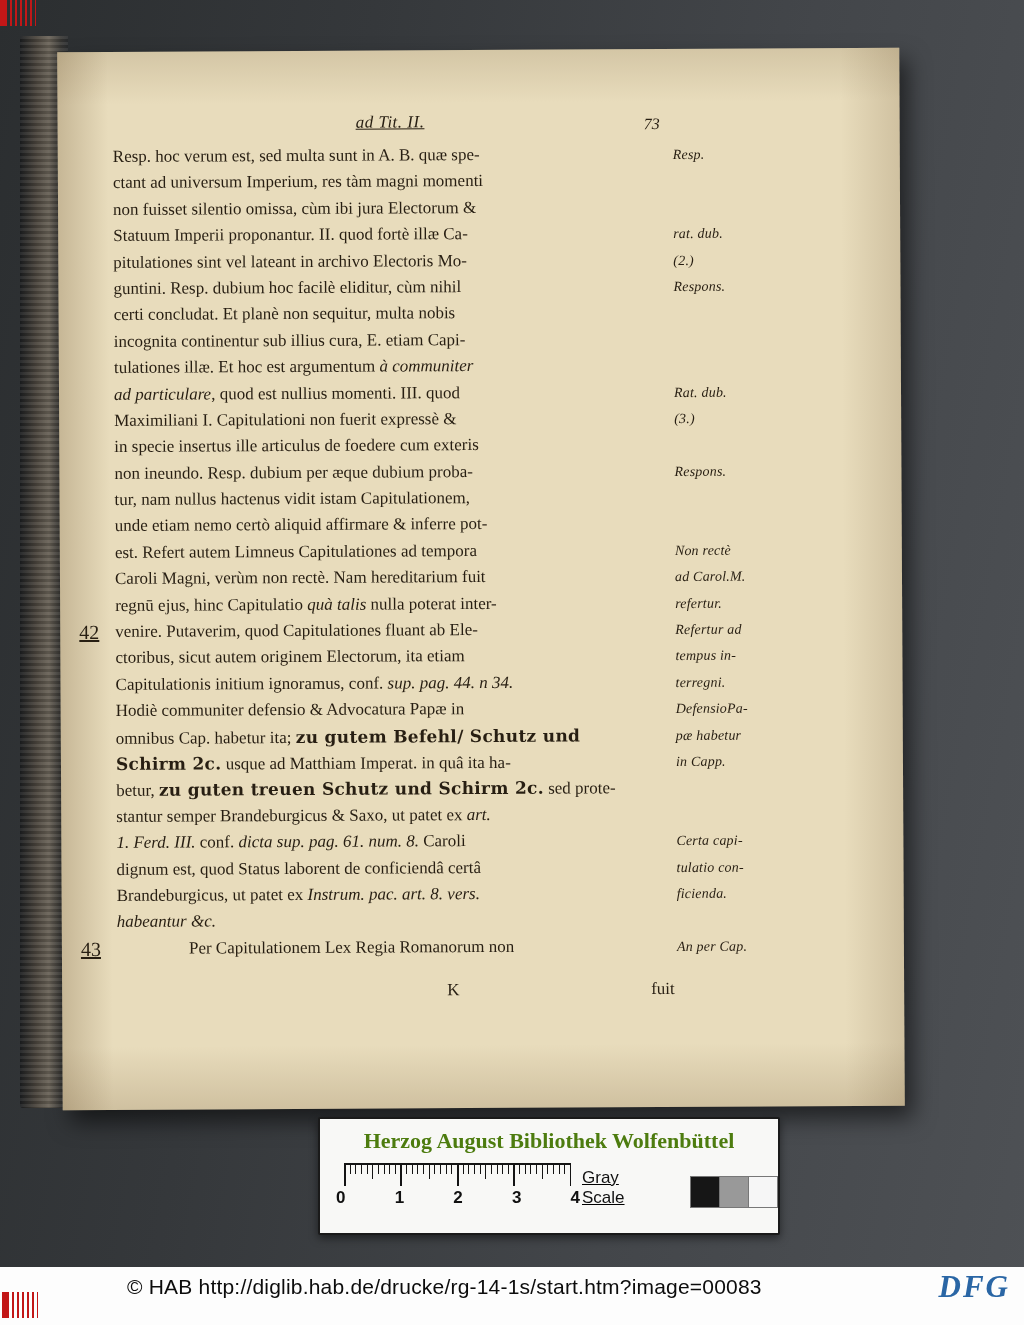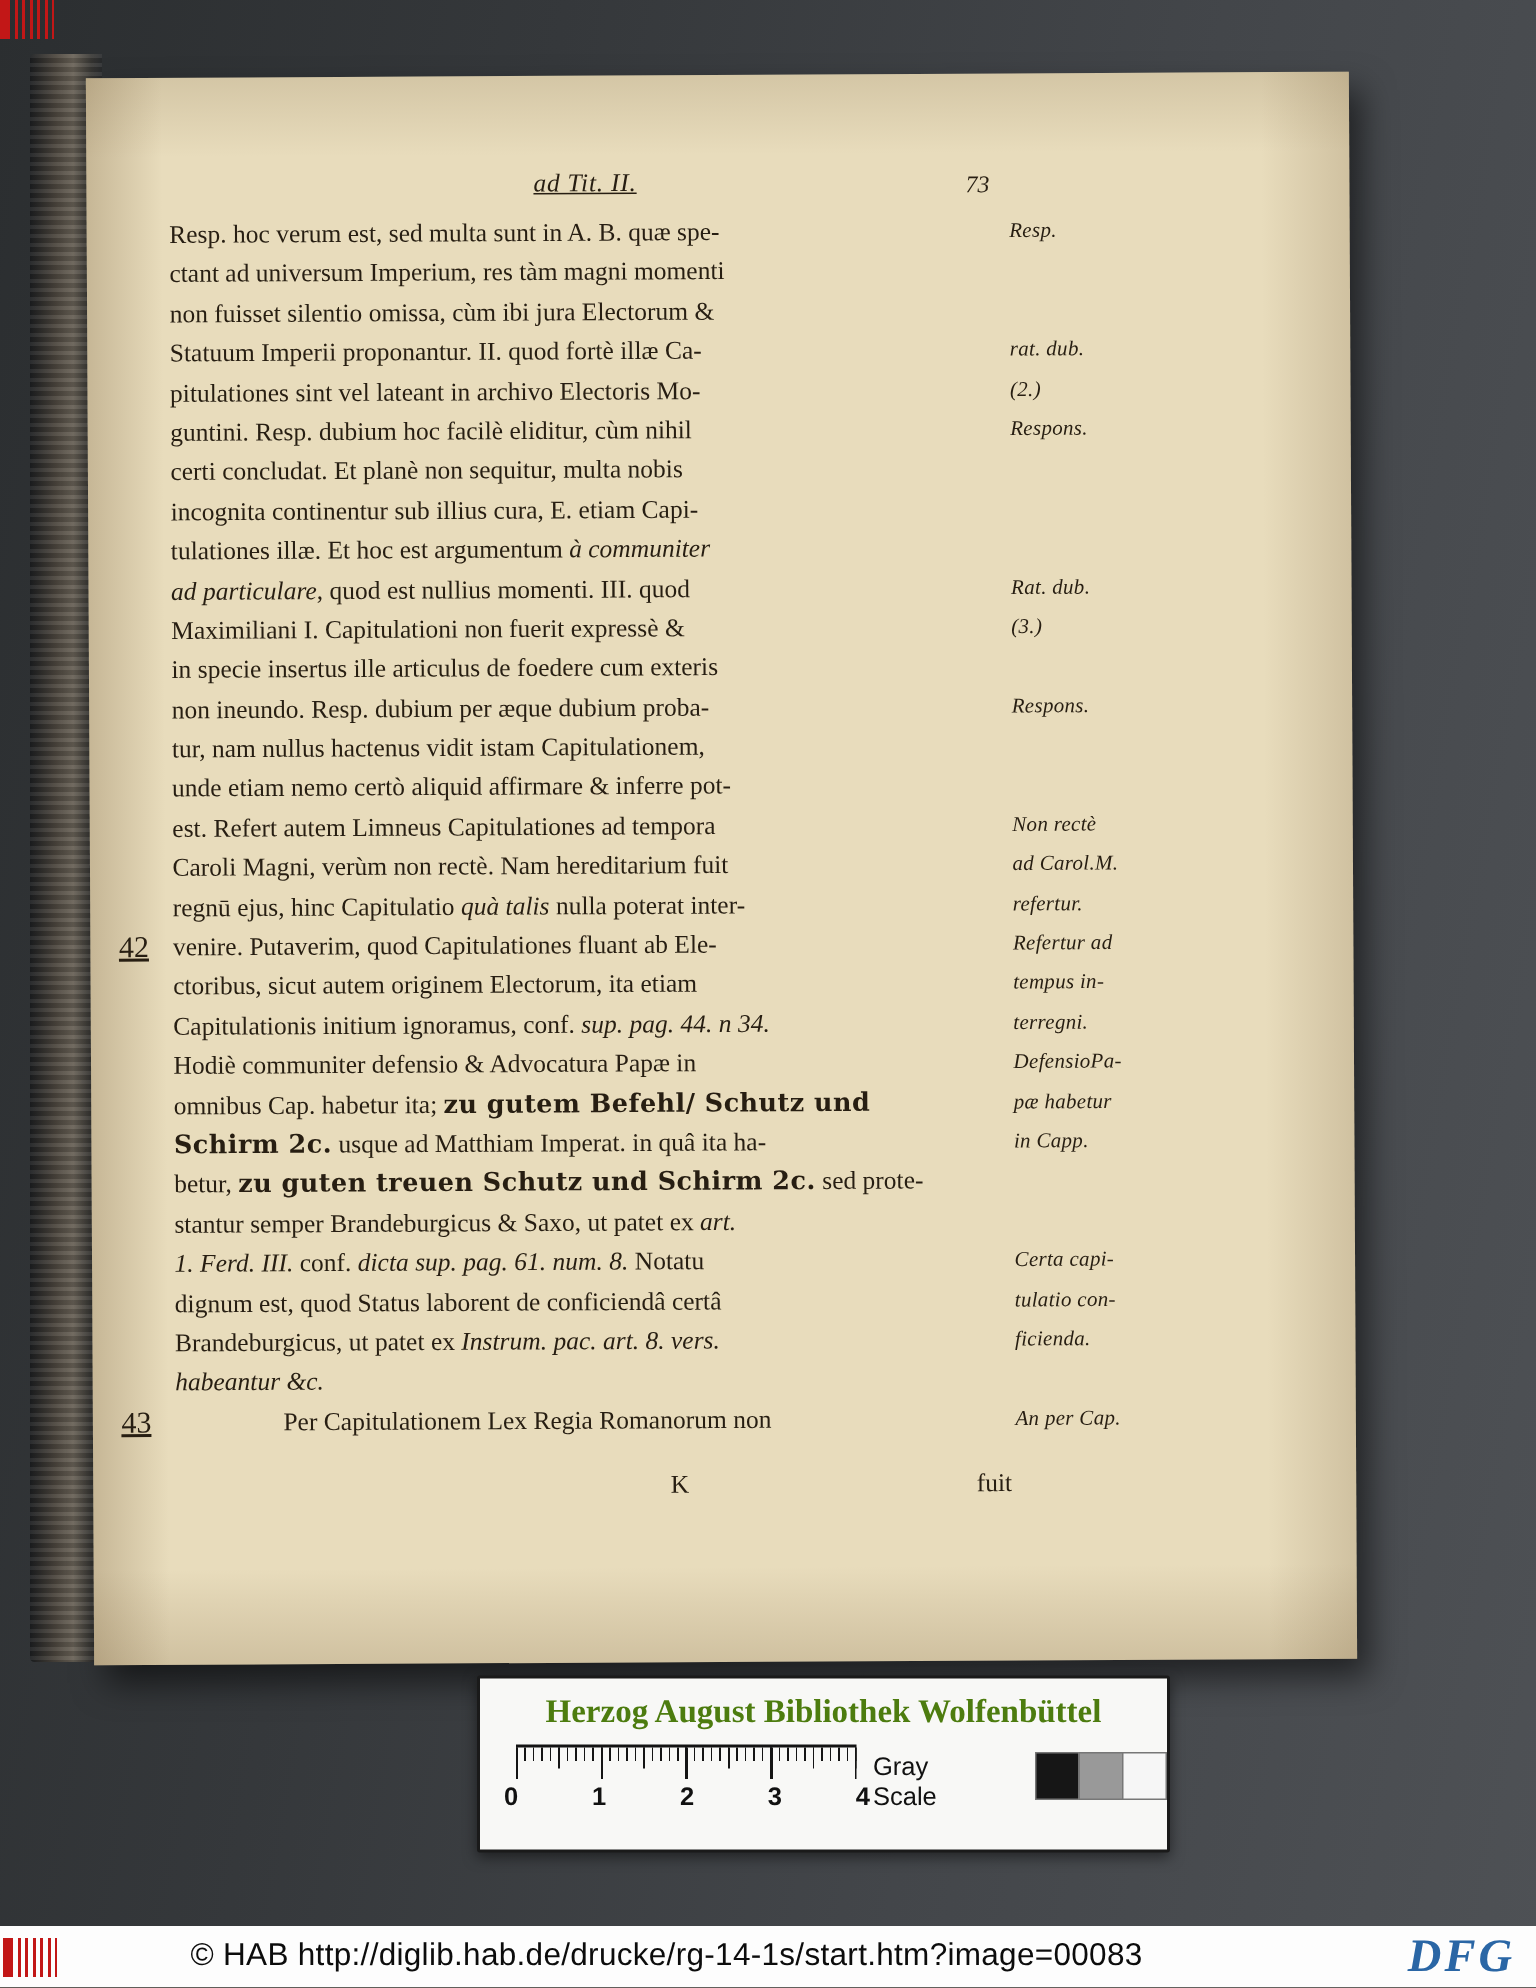--- a/index.html
+++ b/index.html
@@ -80,27 +80,27 @@
       repeating-linear-gradient(90deg,#141414 0 1.2px,rgba(0,0,0,0) 1.2px 28.25px),
       repeating-linear-gradient(90deg,#141414 0 1px,rgba(0,0,0,0) 1px 5.65px);
     background-size:100% 21px,100% 14px,100% 9px;
     background-repeat:no-repeat;
   }
   .ruler-numbers {
     position:absolute; left:16px; top:28px; width:244px;
     display:flex; justify-content:space-between;
     font-family:"Liberation Sans", sans-serif; font-size:17px; font-weight:600; color:#111;
   }
-  .gray-scale { position:absolute; left:262px; top:8px; display:flex; align-items:flex-start; gap:26px; }
+  .gray-scale { position:absolute; left:262px; top:8px; display:flex; align-items:flex-end; gap:26px;text-decoration:underline; }
   .gs-label { font-family:"Liberation Sans", sans-serif; font-size:17px; color:#111; }
   .swatches { display:flex; }
   .swatch { width:28px; height:30px; border:1px solid #777; margin-left:-1px; display:inline-block; }
 
   
-  .footer-bar { position:absolute; left:0; bottom:0; width:1024px; height:41px; background:#fdfdfd; }
+  .footer-bar { position:absolute; left:0; bottom:0; width:1024px; height:58px; background:#fdfdfd; }
   .footer-text {
     position:absolute; left:127px; top:8px;
     font-family:"Liberation Sans", sans-serif; font-size:21px; color:#0c0c0c; letter-spacing:.2px;
   }
   .dfg {
     position:absolute; right:14px; top:2px;
     font-family:"Liberation Serif", serif; font-weight:700; font-size:31px;
     color:#2a66a5; letter-spacing:2px;font-style:italic;
   }
 </style>
@@ -136,21 +136,21 @@
         <div class="line"><span class="txt"><span class="r">Caroli Magni, verùm non rectè. Nam hereditarium fuit</span></span><span class="note">ad Carol.M.</span></div>
         <div class="line"><span class="txt"><span class="r">regnū ejus, hinc Capitulatio </span><span class="i">quà talis</span><span class="r"> nulla poterat inter-</span></span><span class="note">refertur.</span></div>
         <div class="line"><span class="leftnum">42</span><span class="txt"><span class="r">venire.    Putaverim, quod Capitulationes fluant ab Ele-</span></span><span class="note">Refertur ad</span></div>
         <div class="line"><span class="txt"><span class="r">ctoribus, sicut autem originem Electorum, ita etiam</span></span><span class="note">tempus in-</span></div>
         <div class="line"><span class="txt"><span class="r">Capitulationis initium ignoramus, conf. </span><span class="i">sup. pag. 44. n 34.</span></span><span class="note">terregni.</span></div>
         <div class="line"><span class="txt"><span class="r">Hodiè communiter defensio &amp; Advocatura Papæ in</span></span><span class="note">DefensioPa-</span></div>
         <div class="line"><span class="txt"><span class="r">omnibus Cap. habetur ita;  </span><span class="f">zu gutem Befehl/ Schutz und</span></span><span class="note">pæ habetur</span></div>
         <div class="line"><span class="txt"><span class="f">Schirm 2c.</span><span class="r">  usque ad Matthiam Imperat. in quâ ita ha-</span></span><span class="note">in Capp.</span></div>
         <div class="line"><span class="txt"><span class="r">betur, </span><span class="f">zu guten treuen Schutz und Schirm 2c.</span><span class="r">  sed prote-</span></span></div>
         <div class="line"><span class="txt"><span class="r">stantur semper Brandeburgicus &amp; Saxo, ut patet ex </span><span class="i">art.</span></span></div>
-        <div class="line"><span class="txt"><span class="i">1. Ferd. III.</span><span class="r"> conf. </span><span class="i">dicta sup. pag. 61. num. 8.</span><span class="r">  Notatu</span></span><span class="note">Certa capi-</span></div>
+        <div class="line"><span class="txt"><span class="i">1. Ferd. III.</span><span class="r"> conf. </span><span class="i">dicta sup. pag. 61. num. 8.</span><span class="r">  Caroli</span></span><span class="note">Certa capi-</span></div>
         <div class="line"><span class="txt"><span class="r">dignum est, quod Status laborent de conficiendâ certâ</span></span><span class="note">tulatio con-</span></div>
         <div class="line"><span class="txt"><span class="r">Brandeburgicus, ut patet ex </span><span class="i">Instrum. pac. art. 8. vers.</span></span><span class="note">ficienda.</span></div>
         <div class="line"><span class="txt"><span class="i">habeantur &amp;c.</span></span></div>
         <div class="line indent"><span class="leftnum">43</span><span class="txt"><span class="r">Per Capitulationem Lex Regia Romanorum non</span></span><span class="note">An per Cap.</span></div>
       </div>
 
     <div class="catchword-row">
       <span class="sig">K</span>
       <span class="cw">fuit</span>
     </div>

